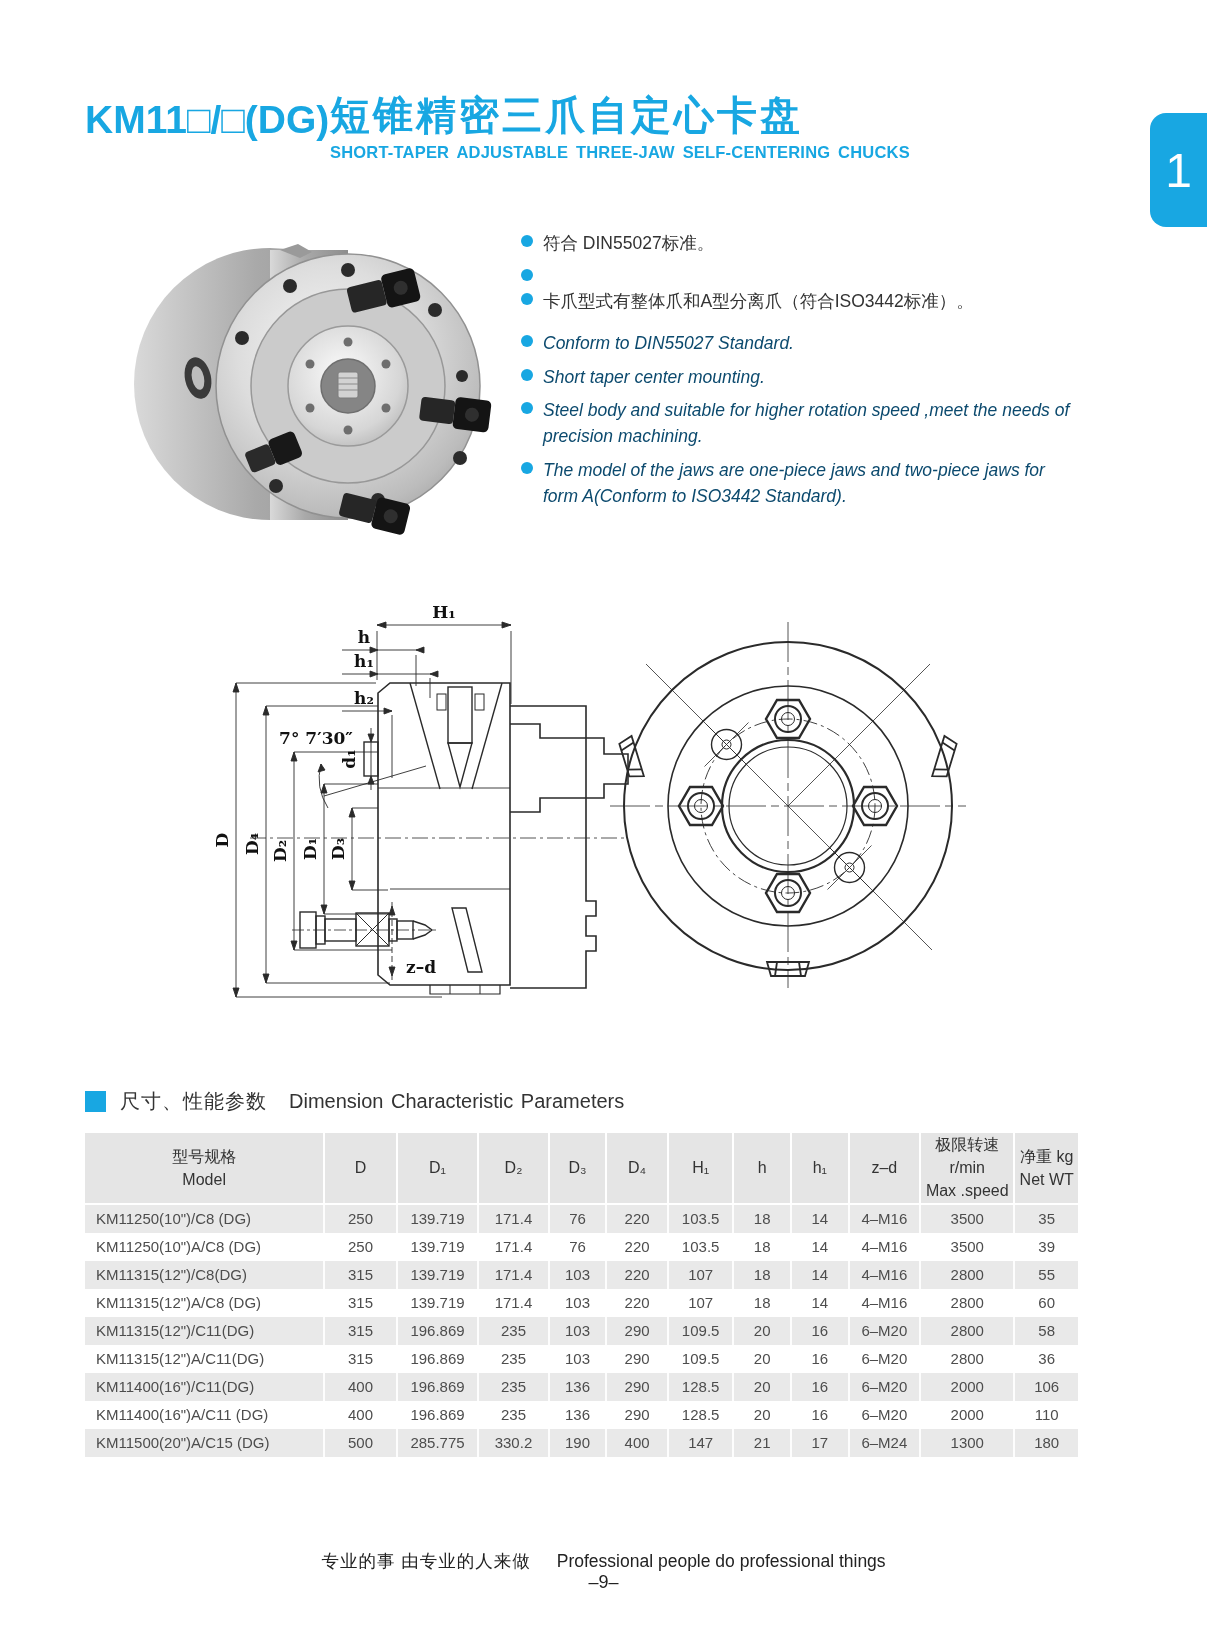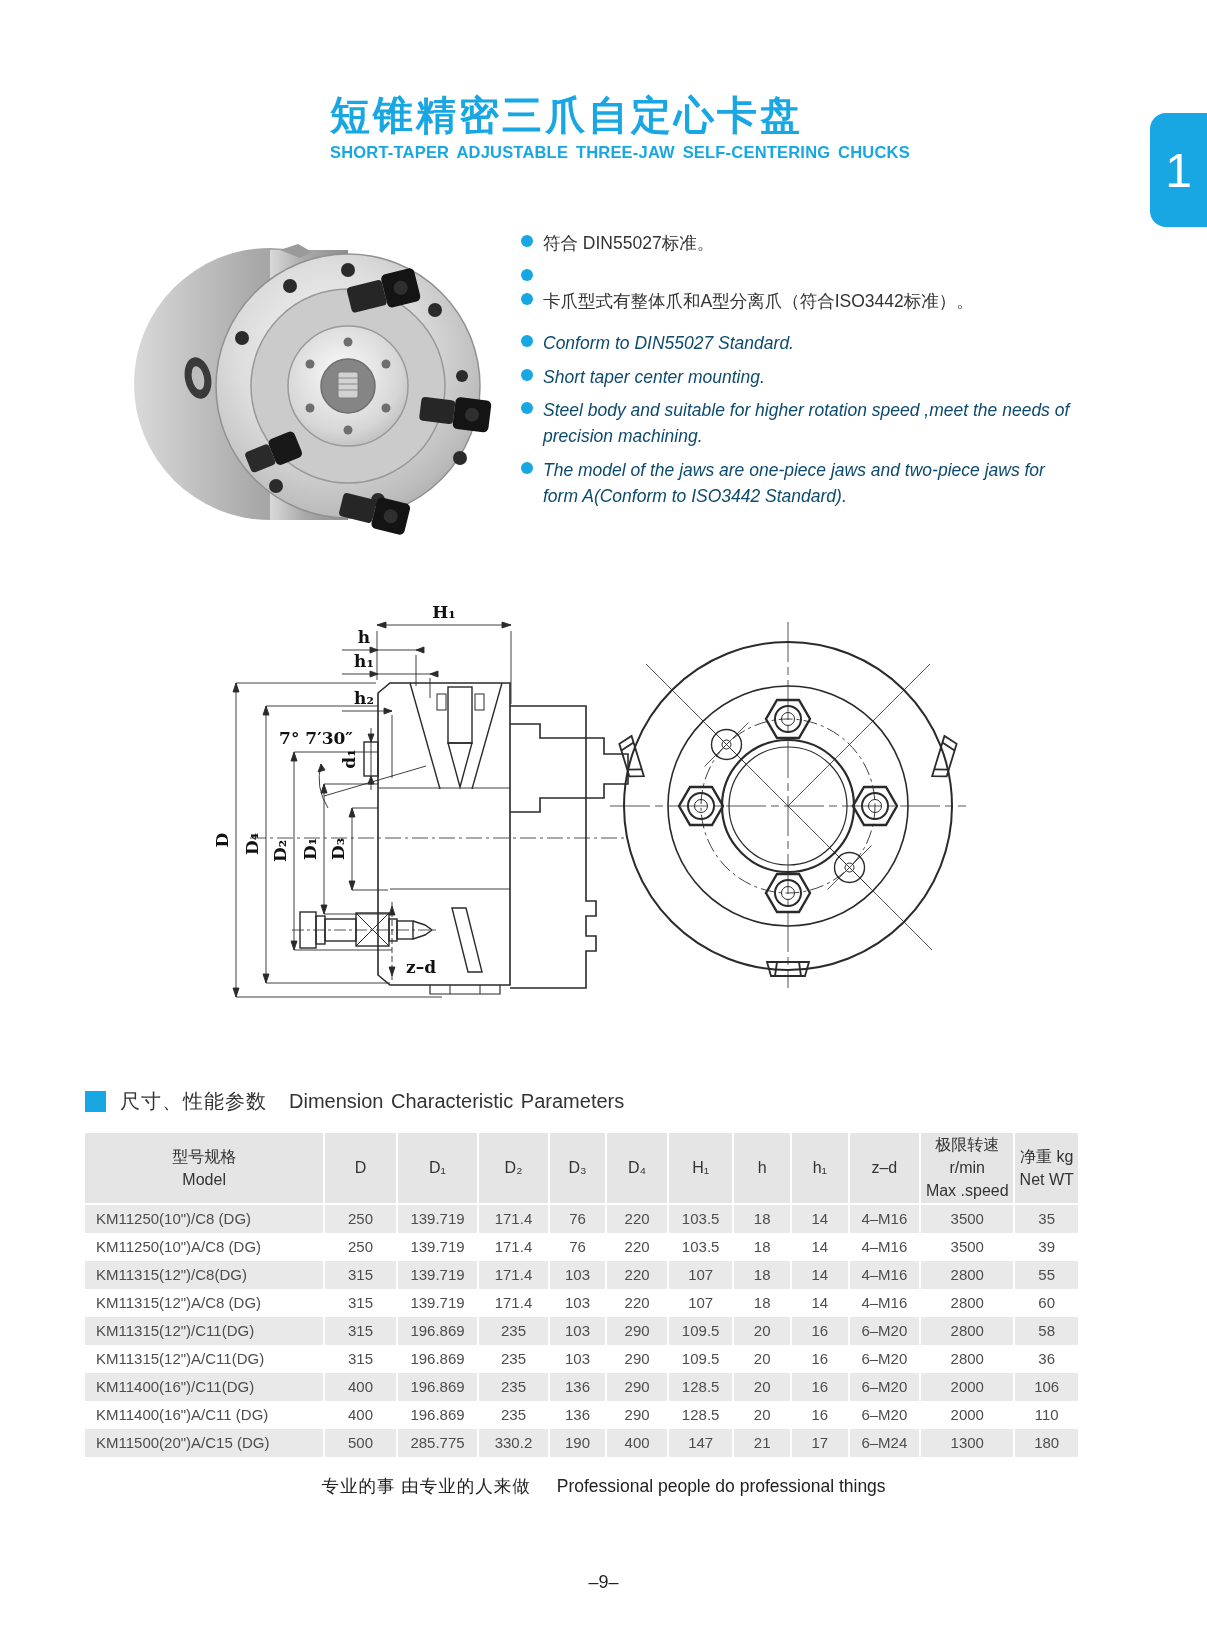--- a/index.html
+++ b/index.html
@@ -43,29 +43,30 @@
   thead th:first-child { border-left:none; }
   tbody td { height:28px; font-size:15px; color:#4d4d4d; text-align:center; vertical-align:middle; border-left:2px solid rgba(255,255,255,0.9); }
   tbody td:first-child { text-align:left; padding-left:11px; border-left:none; }
   tbody tr:nth-child(odd) td { background:#e9e9e9; }
   th:nth-child(1){width:24%} th:nth-child(2){width:7.3%} th:nth-child(3){width:8.2%}
   th:nth-child(4){width:7.1%} th:nth-child(5){width:5.8%} th:nth-child(6){width:6.2%}
   th:nth-child(7){width:6.6%} th:nth-child(8){width:5.8%} th:nth-child(9){width:5.8%}
   th:nth-child(10){width:7.2%} th:nth-child(11){width:9.5%} th:nth-child(12){width:6.5%}
 
   
-  .footer-line { position:absolute; left:0; top:1474px; width:100%; text-align:center; font-size:17.5px; color:#222; }
+  .footer-line { position:absolute; left:0; top:1549px; width:100%; text-align:center; font-size:17.5px; color:#222; }
   .footer-line .cn { margin-right:26px; letter-spacing:1px; }
   .page-num { position:absolute; left:0; top:1572px; width:100%; text-align:center; font-size:18px; color:#222; }
 </style>
 </head>
 <body>
 
 <div class="page">
 
+  <div class="model-title">KM11□/□(DG)</div>
   <div class="title-block">
     <div class="title-cn">短锥精密三爪自定心卡盘</div>
     <div class="title-en">SHORT-TAPER  ADJUSTABLE THREE-JAW  SELF-CENTERING  CHUCKS</div>
   </div>
   <div class="page-tab">
     <span>1</span>
   </div>
 
   <div class="photo-wrap">
     <svg width="378" height="318" viewBox="0 0 378 318">

